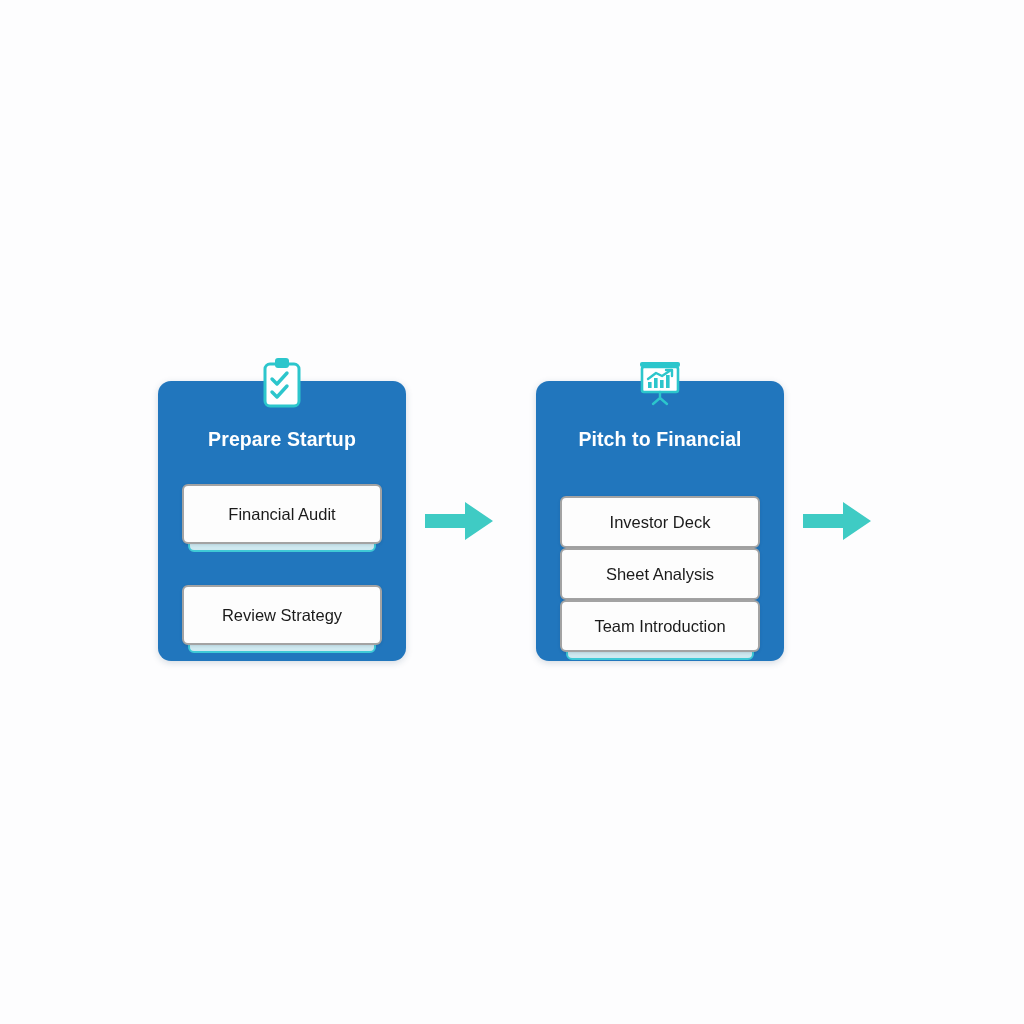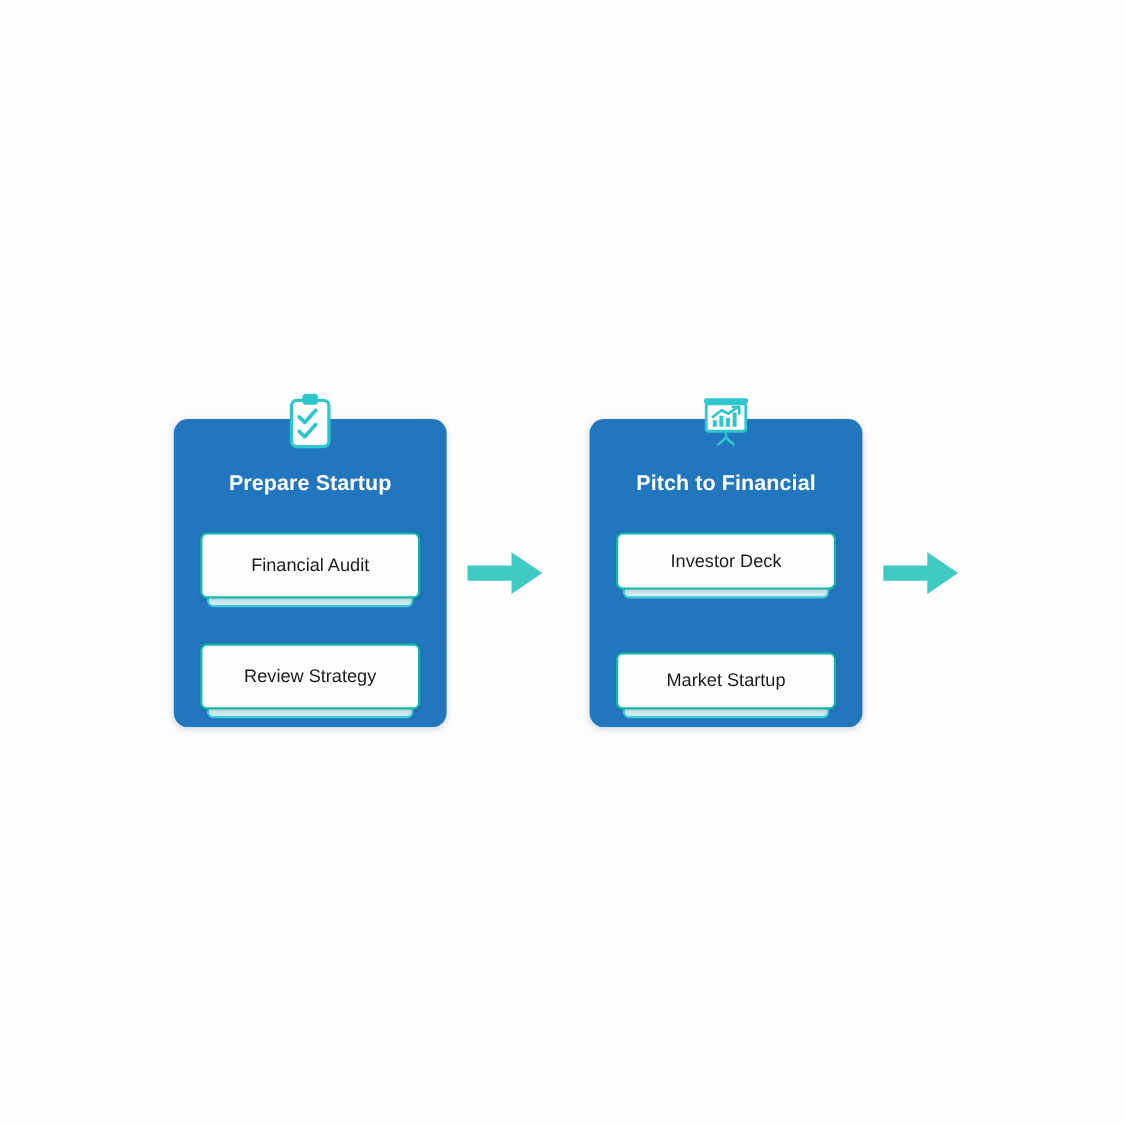--- a/index.html
+++ b/index.html
@@ -86,21 +86,21 @@
     position: absolute;
     left: 24px;
     right: 24px;
     top: 103px;
     bottom: 16px;
     display: flex;
     flex-direction: column;
     justify-content: flex-start;
   }
   .item-stack.count-2 { justify-content: space-between; }
-  .item-stack.count-3 { justify-content: space-between; }
+  .item-stack.count-3 { justify-content: space-between; margin-top: 12px; }
 
   .item-wrap {
     position: relative;
   }
 
   
   .item-shadowsheet {
     position: absolute;
     left: 6px;
     right: 6px;
@@ -108,21 +108,21 @@
     height: 100%;
     background: #cfe9f0;
     border: 2px solid #3fc9d6;
     border-radius: 6px;
     box-sizing: border-box;
   }
 
   .item-box {
     position: relative;
     background: #fdfdfd;
-    border: 2px solid #14b8a6;
+    border: 2px solid #a3a3a3;
     border-radius: 6px;
     box-sizing: border-box;
     height: 60px;
     display: flex;
     align-items: center;
     justify-content: center;
     color: #1b1b1b;
     font-size: 16.5px;
     line-height: 20px;
     text-align: center;
@@ -202,21 +202,25 @@
 
         <div class="card-title">Pitch to Financial</div>
 
         <div class="item-stack count-3">
           <div class="item-wrap">
             <div class="item-shadowsheet"></div>
             <div class="item-box">Investor Deck</div>
           </div>
           <div class="item-wrap">
             <div class="item-shadowsheet"></div>
-            <div class="item-box">Market Startup</div>
+            <div class="item-box">Sheet Analysis</div>
+          </div>
+          <div class="item-wrap">
+            <div class="item-shadowsheet"></div>
+            <div class="item-box">Team Introduction</div>
           </div>
         </div>
 
       </div>
     </div>
 
     <div class="arrow-gap">
       <svg width="72" height="44" viewBox="0 0 72 44">
         <path d="M2 15 H42 V3 L70 22 L42 41 V29 H2 Z" fill="#3fcbc4"></path>
       </svg>

